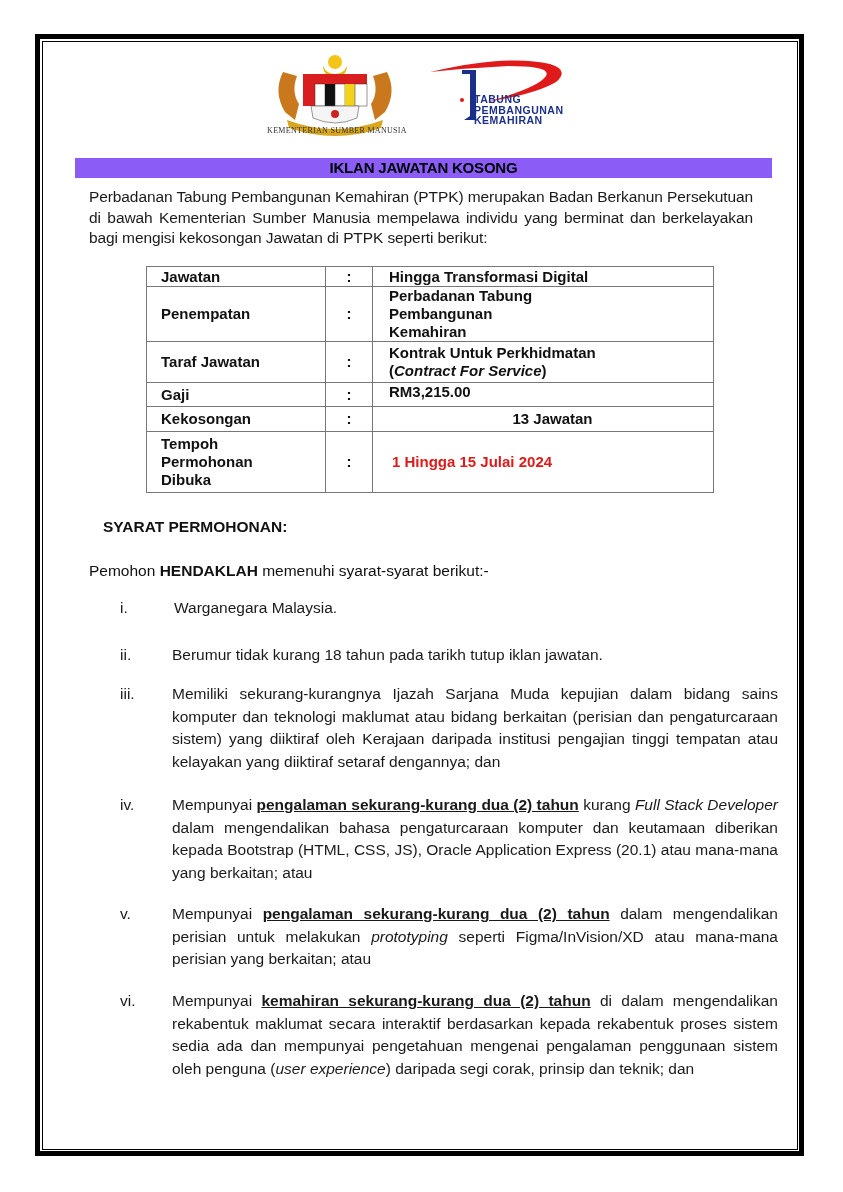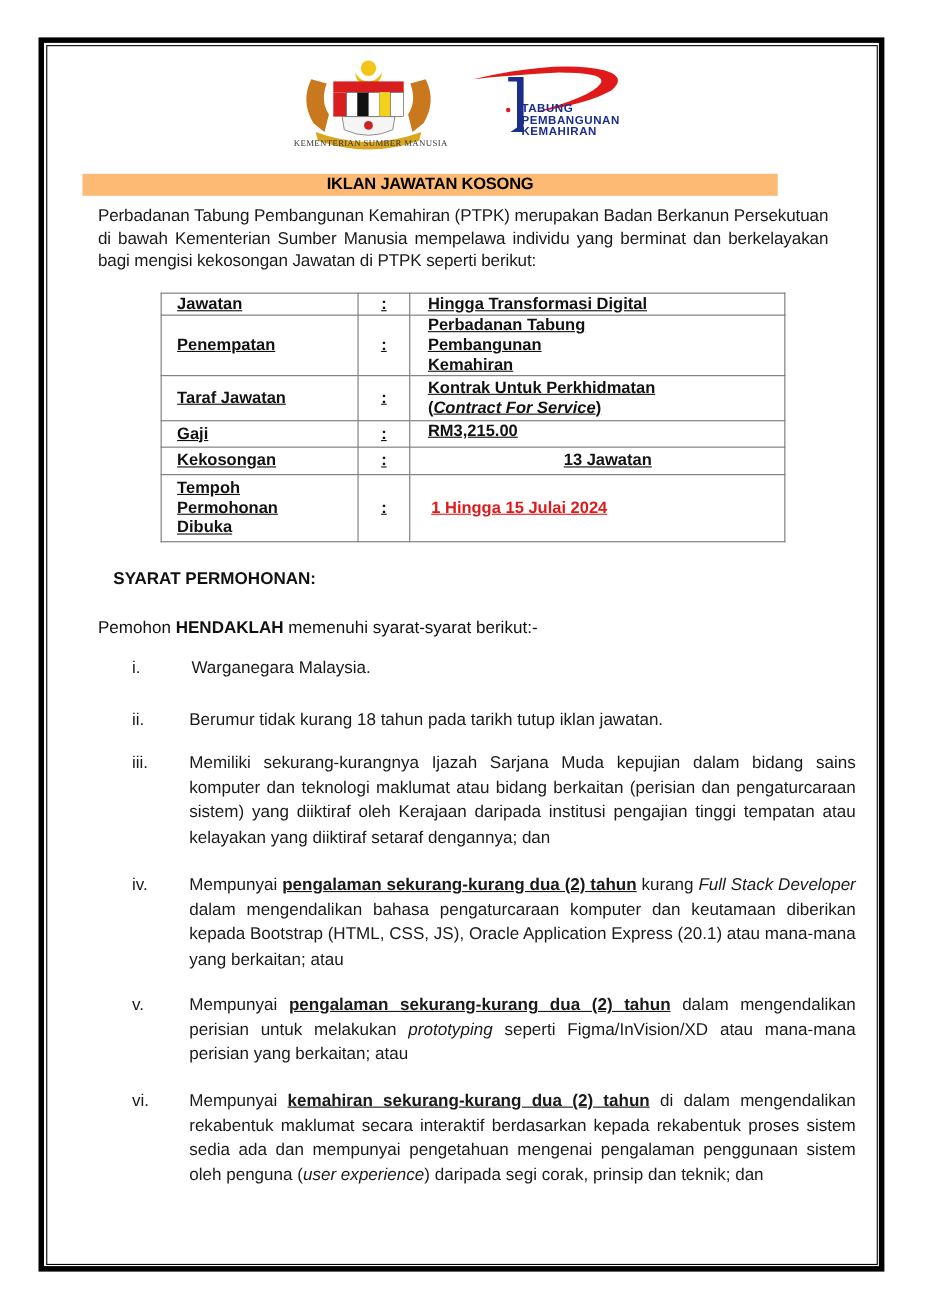--- a/index.html
+++ b/index.html
@@ -10,29 +10,29 @@
   .frame-inner { position:absolute; left:42px; top:41px; width:756px; height:1109px;
                  border:1px solid #000; box-sizing:border-box; }
   
   .logo-kem { position:absolute; left:265px; top:52px; width:140px; height:88px; }
   .logo-kem-text { position:absolute; left:262px; top:126px; width:150px; font-family:"Liberation Serif", serif;
                    font-size:8px; letter-spacing:0.3px; text-align:center; color:#333; }
   .logo-ptpk { position:absolute; left:428px; top:58px; width:170px; height:70px; }
   .ptpk-text { position:absolute; left:474px; top:94px; font-size:10.5px; font-weight:bold;
                line-height:10.5px; color:#1b2f8a; letter-spacing:0.5px; }
   
-  .heading-bar { position:absolute; left:75px; top:158px; width:632px; height:20px; background:#fdba74; }
+  .heading-bar { position:absolute; left:75px; top:158px; width:697px; height:20px; background:#8b5cf6; }
   .heading-text { position:absolute; left:0; width:100%; top:1px; text-align:center;
                   font-size:15px; font-weight:bold; color:#000; letter-spacing:-0.2px; }
   .intro { position:absolute; left:89px; top:187px; width:664px; font-size:15.5px;
            line-height:20.5px; text-align:justify; text-align-last:left; color:#1a1a1a; letter-spacing:-0.1px; }
   
   table.info { position:absolute; left:146px; top:266px; width:568px; border-collapse:collapse;
                font-size:15px; font-weight:bold; color:#111; }
-  table.info td { border:1px solid #777; padding:0 0 0 14px; line-height:18px; vertical-align:middle;text-decoration:underline; }
+  table.info td { border:1px solid #777; padding:0 0 0 14px; line-height:18px; vertical-align:middle; }
   table.info td.c-lbl { width:144px; padding-left:14px; }
   table.info td.c-sep { width:14px; text-align:center; padding:0 16px; }
   table.info td.c-val { padding-left:16px; }
   .red { color:#e0191a; }
   
   .syarat-title { position:absolute; left:103px; top:518px; font-size:15.5px; font-weight:bold;
                   color:#111; }
   .syarat-intro { position:absolute; left:89px; top:562px; font-size:15.5px; color:#111; }
   .req { position:absolute; left:120px; width:660px; font-size:15.5px; line-height:22.5px; color:#1a1a1a; }
   .req .num { position:absolute; left:0; top:0; width:50px; }

